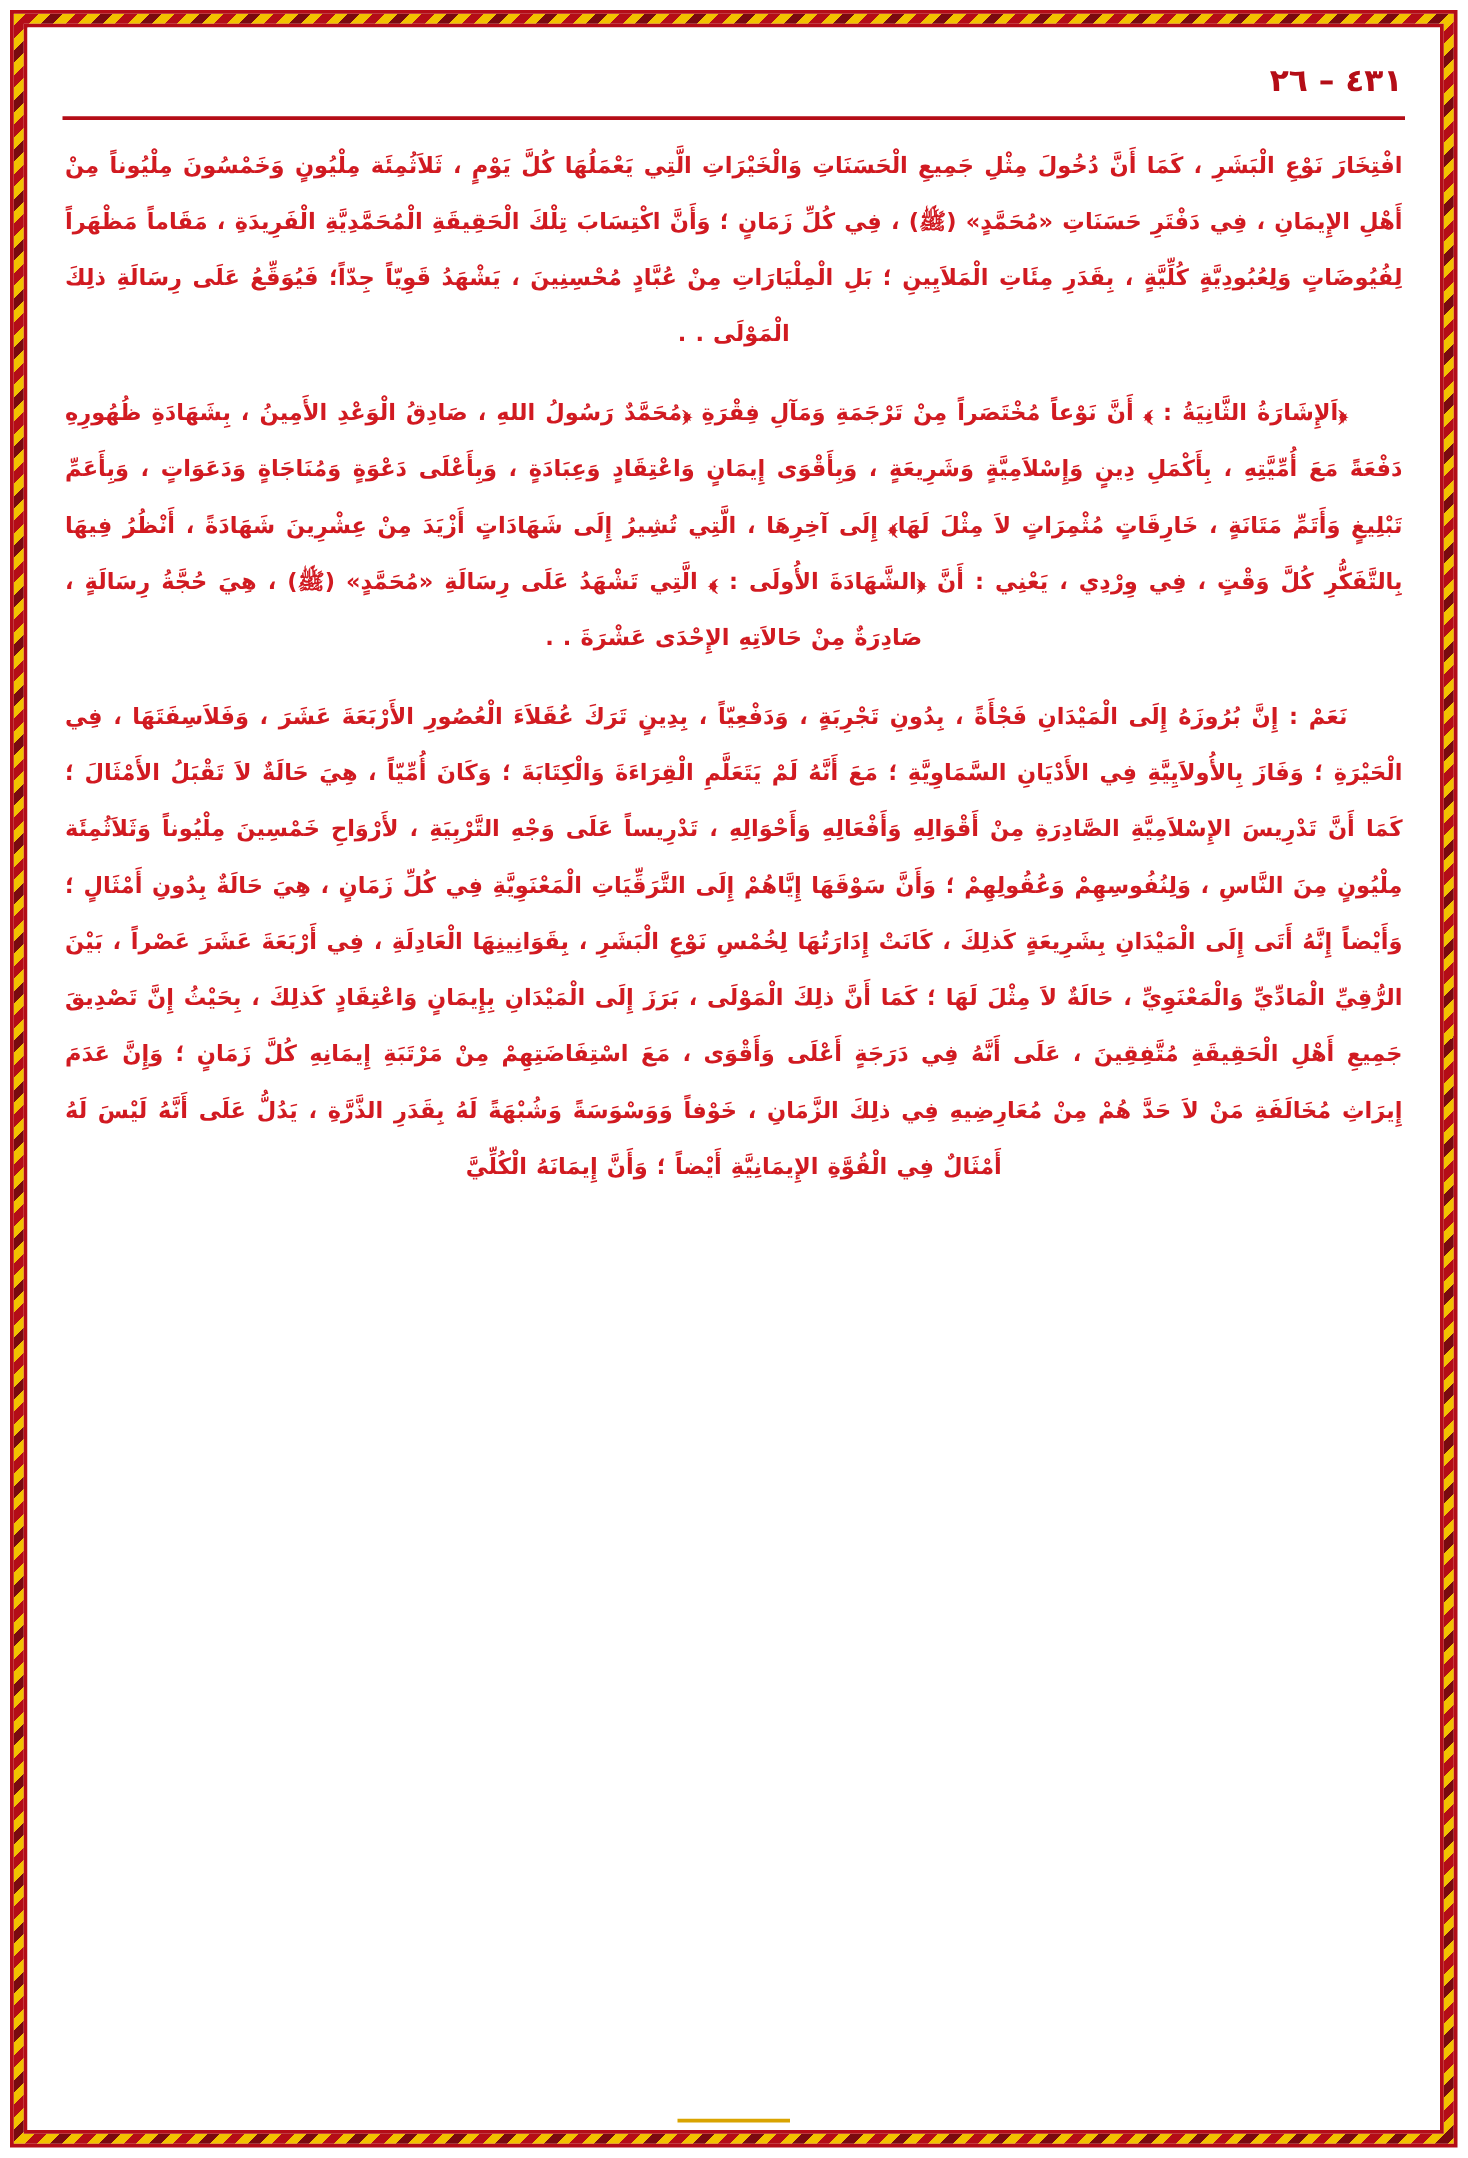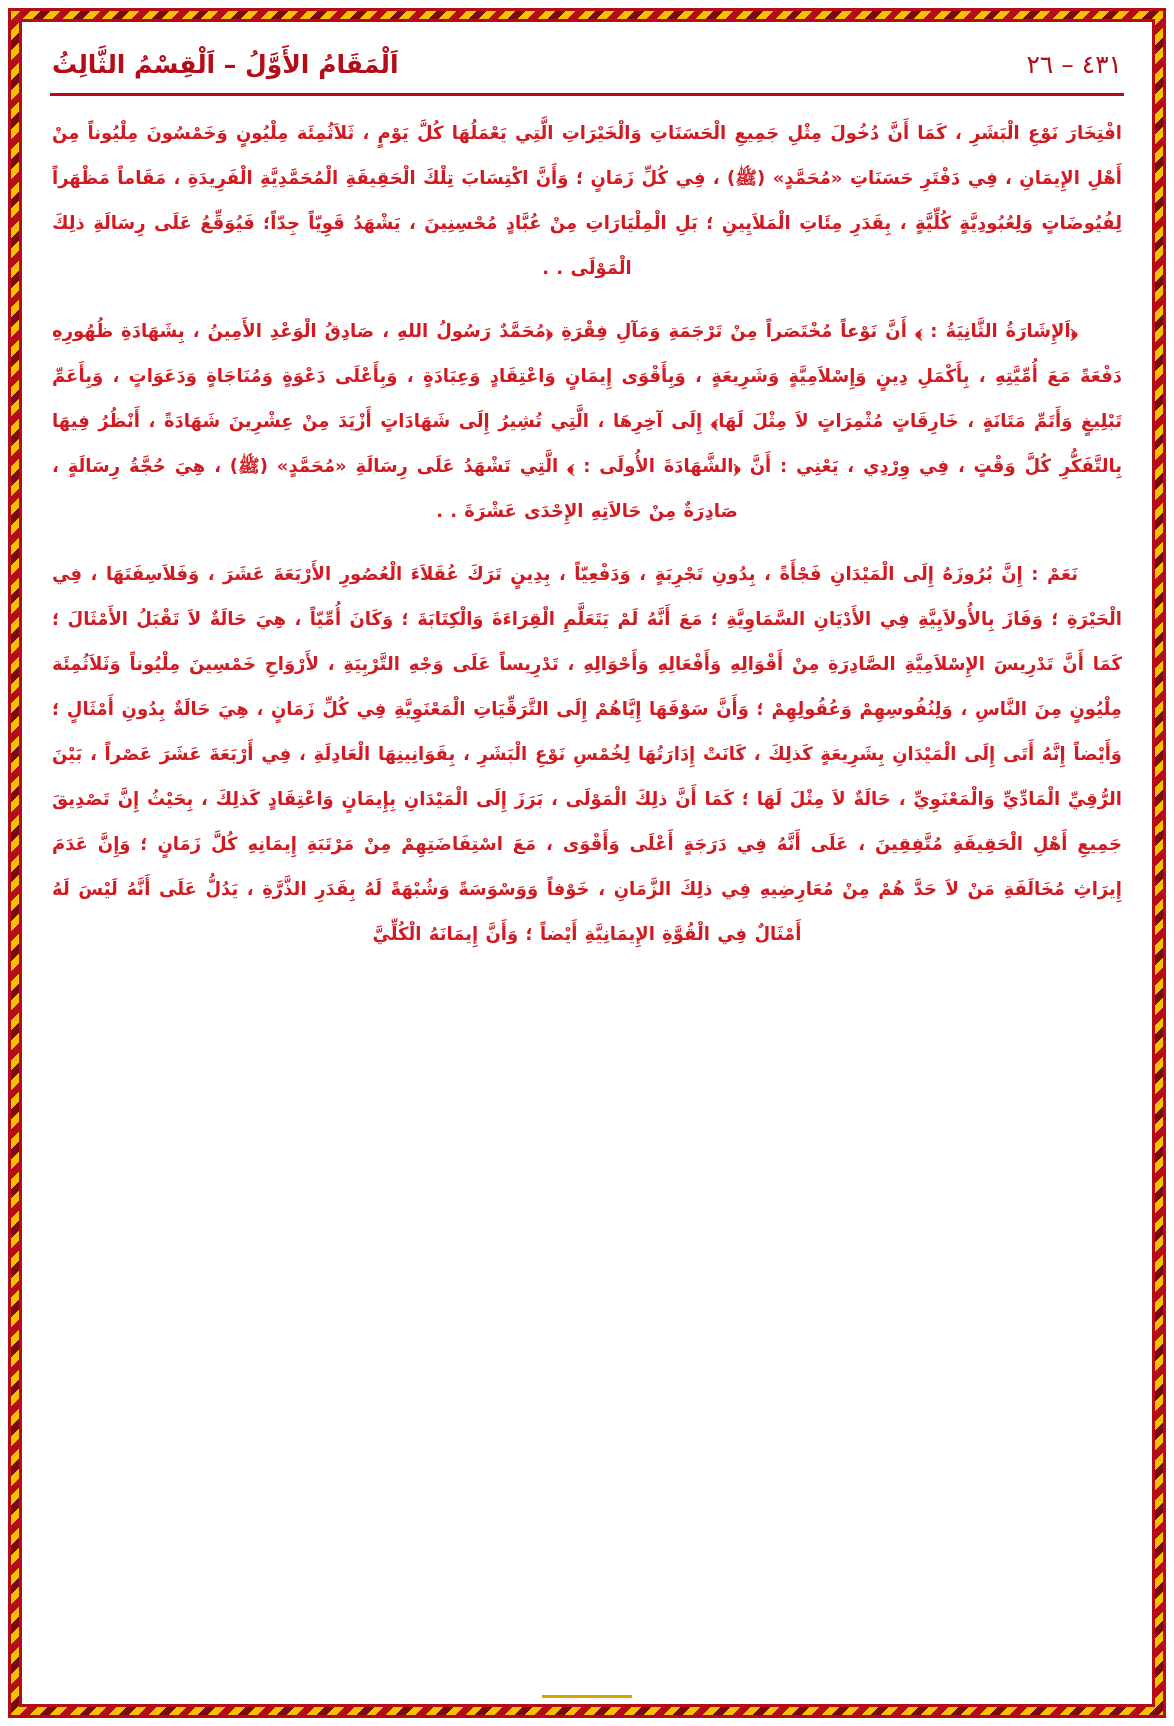--- a/index.html
+++ b/index.html
@@ -72,21 +72,21 @@
     color: #b40d17;
     font-size: 25px;
     font-weight: bold;
     letter-spacing: 0;
     white-space: nowrap;
     margin-right: 120px;
   }
   .header-page {
     color: #b40d17;
     font-size: 25px;
-    font-weight: normal;
+    font-weight: bold;
     white-space: nowrap;
     direction: rtl;
   }
   .header-rule {
     margin: 10px 28px 0 28px;
     height: 0;
     border-top: 3px solid #b40d17;
   }
 
   
@@ -127,21 +127,20 @@
 
 <div class="page">
   <div class="frame-outer">
     <div class="frame-mid"></div>
   </div>
 
   <div class="frame-inner">
 
     <div class="header">
       <div class="header-page">٤٣١ – ٢٦</div>
-      <div class="header-title">اَلْمَقَامُ الأَوَّلُ – اَلْقِسْمُ الثَّالِثُ</div>
     </div>
     <div class="header-rule"></div>
 
     <div class="content">
       <p class="para">افْتِخَارَ نَوْعِ الْبَشَرِ ، كَمَا أَنَّ دُخُولَ مِثْلِ جَمِيعِ الْحَسَنَاتِ وَالْخَيْرَاتِ الَّتِي يَعْمَلُهَا كُلَّ يَوْمٍ ، ثَلاَثُمِئَة مِلْيُونٍ وَخَمْسُونَ مِلْيُوناً مِنْ أَهْلِ الإِيمَانِ ، فِي دَفْتَرِ حَسَنَاتِ «مُحَمَّدٍ» (ﷺ) ، فِي كُلِّ زَمَانٍ ؛ وَأَنَّ اكْتِسَابَ تِلْكَ الْحَقِيقَةِ الْمُحَمَّدِيَّةِ الْفَرِيدَةِ ، مَقَاماً مَظْهَراً لِفُيُوضَاتٍ وَلِعُبُودِيَّةٍ كُلِّيَّةٍ ، بِقَدَرِ مِئَاتِ الْمَلاَيِينِ ؛ بَلِ الْمِلْيَارَاتِ مِنْ عُبَّادٍ مُحْسِنِينَ ، يَشْهَدُ قَوِيّاً جِدّاً؛ فَيُوَقِّعُ عَلَى رِسَالَةِ ذلِكَ الْمَوْلَى . .</p>
       <p class="para indent">﴿اَلإِشَارَةُ الثَّانِيَةُ : ﴾ أَنَّ نَوْعاً مُخْتَصَراً مِنْ تَرْجَمَةِ وَمَآلِ فِقْرَةِ ﴿مُحَمَّدٌ رَسُولُ اللهِ ، صَادِقُ الْوَعْدِ الأَمِينُ ، بِشَهَادَةِ ظُهُورِهِ دَفْعَةً مَعَ أُمِّيَّتِهِ ، بِأَكْمَلِ دِينٍ وَإِسْلاَمِيَّةٍ وَشَرِيعَةٍ ، وَبِأَقْوَى إِيمَانٍ وَاعْتِقَادٍ وَعِبَادَةٍ ، وَبِأَعْلَى دَعْوَةٍ وَمُنَاجَاةٍ وَدَعَوَاتٍ ، وَبِأَعَمِّ تَبْلِيغٍ وَأَتَمِّ مَتَانَةٍ ، خَارِقَاتٍ مُثْمِرَاتٍ لاَ مِثْلَ لَهَا﴾ إِلَى آخِرِهَا ، الَّتِي تُشِيرُ إِلَى شَهَادَاتٍ أَزْيَدَ مِنْ عِشْرِينَ شَهَادَةً ، أَنْظُرُ فِيهَا بِالتَّفَكُّرِ كُلَّ وَقْتٍ ، فِي وِرْدِي ، يَعْنِي : أَنَّ ﴿الشَّهَادَةَ الأُولَى : ﴾ الَّتِي تَشْهَدُ عَلَى رِسَالَةِ «مُحَمَّدٍ» (ﷺ) ، هِيَ حُجَّةُ رِسَالَةٍ ، صَادِرَةٌ مِنْ حَالاَتِهِ الإِحْدَى عَشْرَةَ . .</p>
       <p class="para indent">نَعَمْ : إِنَّ بُرُوزَهُ إِلَى الْمَيْدَانِ فَجْأَةً ، بِدُونِ تَجْرِبَةٍ ، وَدَفْعِيّاً ، بِدِينٍ تَرَكَ عُقَلاَءَ الْعُصُورِ الأَرْبَعَةَ عَشَرَ ، وَفَلاَسِفَتَهَا ، فِي الْحَيْرَةِ ؛ وَفَازَ بِالأُولاَيِيَّةِ فِي الأَدْيَانِ السَّمَاوِيَّةِ ؛ مَعَ أَنَّهُ لَمْ يَتَعَلَّمِ الْقِرَاءَةَ وَالْكِتَابَةَ ؛ وَكَانَ أُمِّيّاً ، هِيَ حَالَةٌ لاَ تَقْبَلُ الأَمْثَالَ ؛ كَمَا أَنَّ تَدْرِيسَ الإِسْلاَمِيَّةِ الصَّادِرَةِ مِنْ أَقْوَالِهِ وَأَفْعَالِهِ وَأَحْوَالِهِ ، تَدْرِيساً عَلَى وَجْهِ التَّرْبِيَةِ ، لأَرْوَاحِ خَمْسِينَ مِلْيُوناً وَثَلاَثُمِئَة مِلْيُونٍ مِنَ النَّاسِ ، وَلِنُفُوسِهِمْ وَعُقُولِهِمْ ؛ وَأَنَّ سَوْقَهَا إِيَّاهُمْ إِلَى التَّرَقِّيَاتِ الْمَعْنَوِيَّةِ فِي كُلِّ زَمَانٍ ، هِيَ حَالَةٌ بِدُونِ أَمْثَالٍ ؛ وَأَيْضاً إِنَّهُ أَتَى إِلَى الْمَيْدَانِ بِشَرِيعَةٍ كَذلِكَ ، كَانَتْ إِدَارَتُهَا لِخُمْسِ نَوْعِ الْبَشَرِ ، بِقَوَانِينِهَا الْعَادِلَةِ ، فِي أَرْبَعَةَ عَشَرَ عَصْراً ، بَيْنَ الرُّقِيِّ الْمَادِّيِّ وَالْمَعْنَوِيِّ ، حَالَةٌ لاَ مِثْلَ لَهَا ؛ كَمَا أَنَّ ذلِكَ الْمَوْلَى ، بَرَزَ إِلَى الْمَيْدَانِ بِإِيمَانٍ وَاعْتِقَادٍ كَذلِكَ ، بِحَيْثُ إِنَّ تَصْدِيقَ جَمِيعِ أَهْلِ الْحَقِيقَةِ مُتَّفِقِينَ ، عَلَى أَنَّهُ فِي دَرَجَةٍ أَعْلَى وَأَقْوَى ، مَعَ اسْتِفَاضَتِهِمْ مِنْ مَرْتَبَةِ إِيمَانِهِ كُلَّ زَمَانٍ ؛ وَإِنَّ عَدَمَ إِيرَاثِ مُخَالَفَةِ مَنْ لاَ حَدَّ هُمْ مِنْ مُعَارِضِيهِ فِي ذلِكَ الزَّمَانِ ، خَوْفاً وَوَسْوَسَةً وَشُبْهَةً لَهُ بِقَدَرِ الذَّرَّةِ ، يَدُلُّ عَلَى أَنَّهُ لَيْسَ لَهُ أَمْثَالٌ فِي الْقُوَّةِ الإِيمَانِيَّةِ أَيْضاً ؛ وَأَنَّ إِيمَانَهُ الْكُلِّيَّ</p>
     </div>
 
     <div class="footer-mark"></div>

